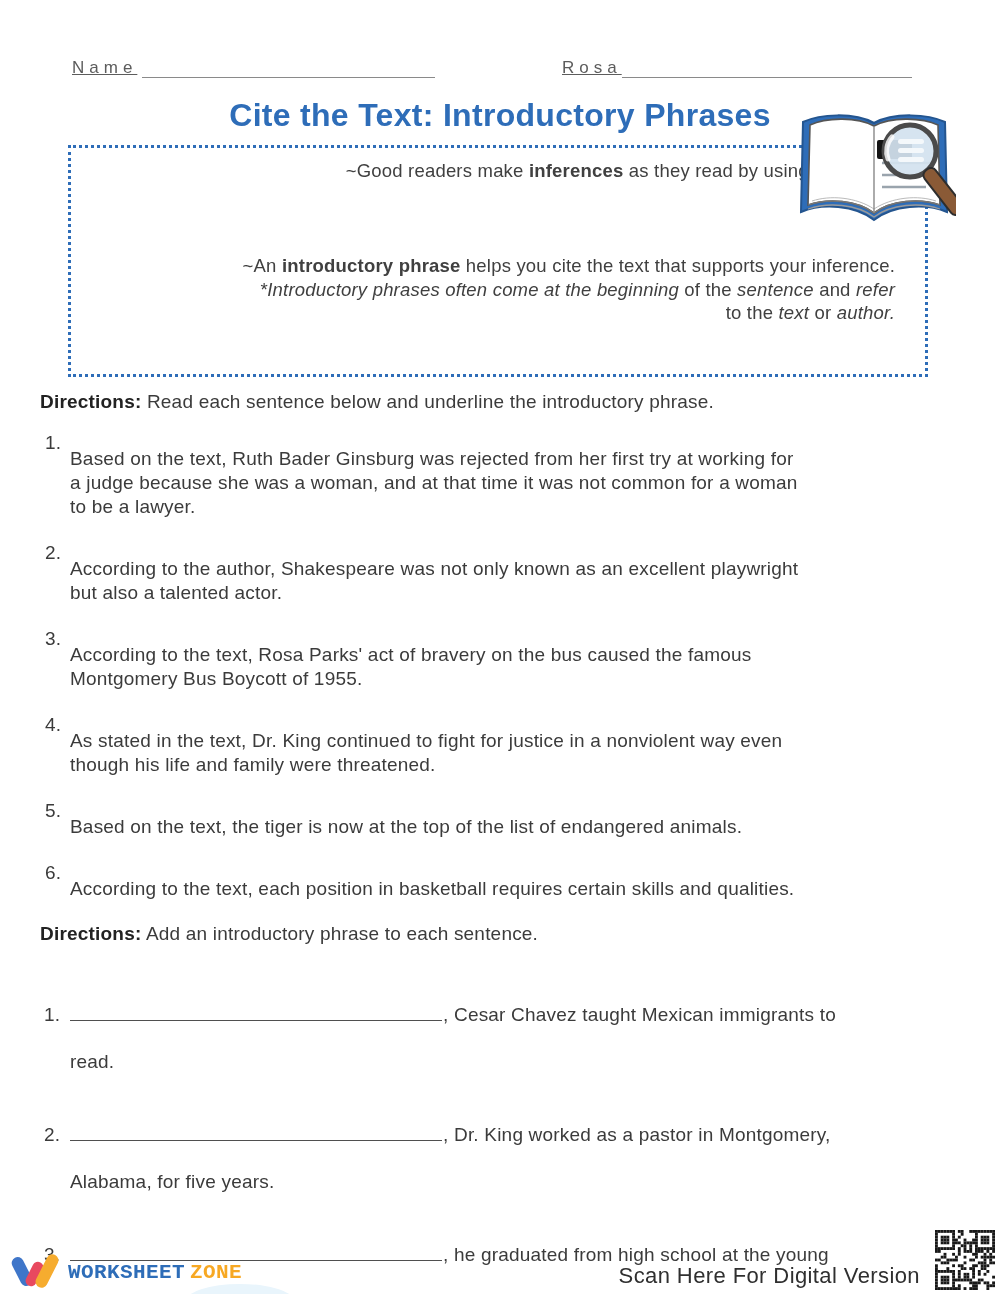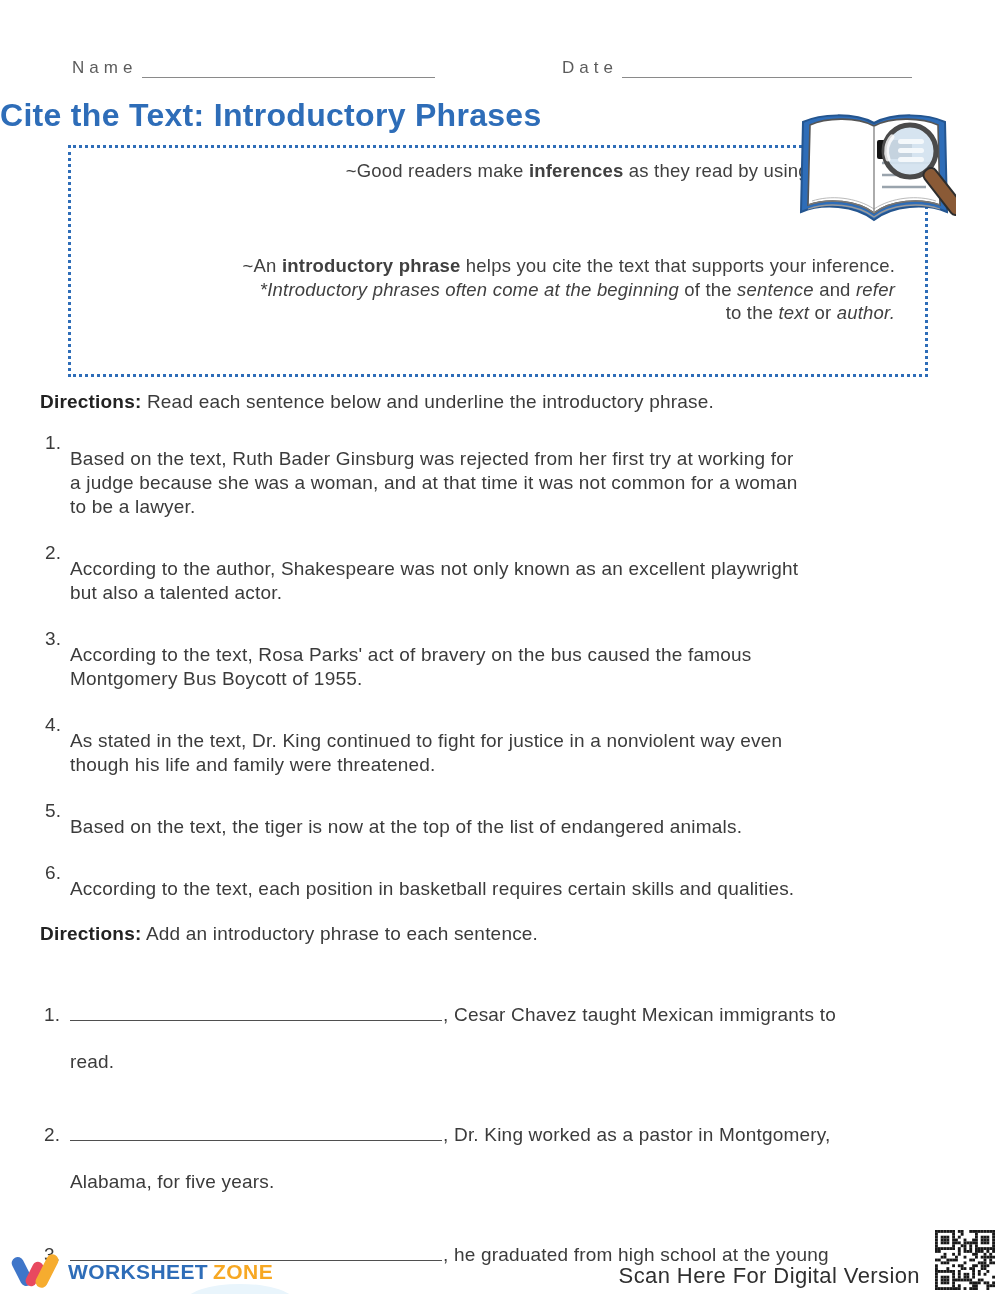--- a/index.html
+++ b/index.html
@@ -4,33 +4,33 @@
 <style>
   * { margin:0; padding:0; box-sizing:border-box; }
   html,body { background:#ffffff; }
   body {
     width:1000px; height:1294px; position:relative; overflow:hidden;
     font-family:"Liberation Sans", sans-serif; color:#3b3b3b;
   }
 
   
   .field-label {
-    position:absolute; font-size:17px; color:#5c5c5c; letter-spacing:5px;
+    position:absolute; font-size:17px; color:#5c5c5c; letter-spacing:5px;text-decoration:underline;
   }
   .field-line {
     position:absolute; border-bottom:1.2px solid #8a8a8a; height:1px;
   }
   #name-label { left:72px; top:58px; }
   #name-line  { left:142px; top:77px; width:293px; }
   #date-label { left:562px; top:58px; }
   #date-line  { left:622px; top:77px; width:290px; }
 
   
   .page-title {
-    position:absolute; top:97px; left:0; width:100%; 
+    position:absolute; top:97px; left:0; width:100%; text-align:center;
     font-size:32px; font-weight:800; color:#2e6db8; letter-spacing:0.3px;
   }
 
   
   .info-box {
     position:absolute; left:68px; top:145px; width:860px; height:232px;
     border:3px dotted #2e6db8; padding:11px 30px 0 30px;
   }
   .info-box p {
     text-align:right; font-size:18.5px; line-height:23.5px; color:#404040;
@@ -62,40 +62,40 @@
   .footer-blob {
     position:absolute; left:185px; top:1284px; width:110px; height:36px;
     background:#e9f5fc; border-radius:50%; z-index:0;
   }
   .logo { position:absolute; left:12px; top:1252px; display:flex; align-items:center; z-index:1; }
   .w-mark { position:relative; width:46px; height:40px; margin-right:10px; }
   .w-bar { position:absolute; border-radius:7px; }
   .w-bar.b1 { left:4px;  top:4px; width:12px; height:31px; background:#3f76c9; transform:rotate(-27deg); }
   .w-bar.b2 { left:17px; top:9px; width:11px; height:26px; background:#e8495f; transform:rotate(27deg); }
   .w-bar.b3 { left:29px; top:1px; width:12px; height:36px; background:#f6ac2f; transform:rotate(27deg); }
-  .logo-text { font-size:21px; font-weight:800; letter-spacing:0.4px; }
+  .logo-text { font-size:21px; font-weight:800; letter-spacing:0.4px;font-family:Liberation Mono, monospace; }
   .logo-worksheet { color:#2e6db8; }
   .logo-zone { color:#f7a823; margin-left:5px; }
 
   .scan-text {
     position:absolute; right:80px; top:1263px; font-size:22px; color:#2f2f2f;
     letter-spacing:0.4px; z-index:1;
   }
   .qr-wrap {
     position:absolute; left:933px; top:1227px; width:64px; height:66px;
     background:#ffffff; padding:2px; z-index:1;
   }
   .qr-wrap svg { width:100%; height:100%; display:block; }
 </style>
 </head>
 <body>
 
 <span id="name-label" class="field-label">Name</span>
 <span id="name-line" class="field-line"></span>
-<span id="date-label" class="field-label">Date</span>
+<span id="date-label" class="field-label">Rosa</span>
 <span id="date-line" class="field-line"></span>
 
 <h1 class="page-title">Cite the Text: Introductory Phrases</h1>
 
 <div class="info-box">
   <p><span>~Good readers make </span><span style="font-weight: 700;">inferences</span><span> as they read by using </span><span style="font-weight: 700;">evidence</span><br></p>
   <p><br></p>
   <p><span>~An </span><span style="font-weight: 700;">introductory phrase</span><span> helps you cite the text that supports your inference.</span><br><span style="font-style: italic;">*Introductory phrases often come at the beginning</span><span> of the </span><span style="font-style: italic;">sentence</span><span> and </span><span style="font-style: italic;">refer</span><br><span>to the </span><span style="font-style: italic;">text</span><span> or </span><span style="font-style: italic;">author.</span></p>
 </div>
 

